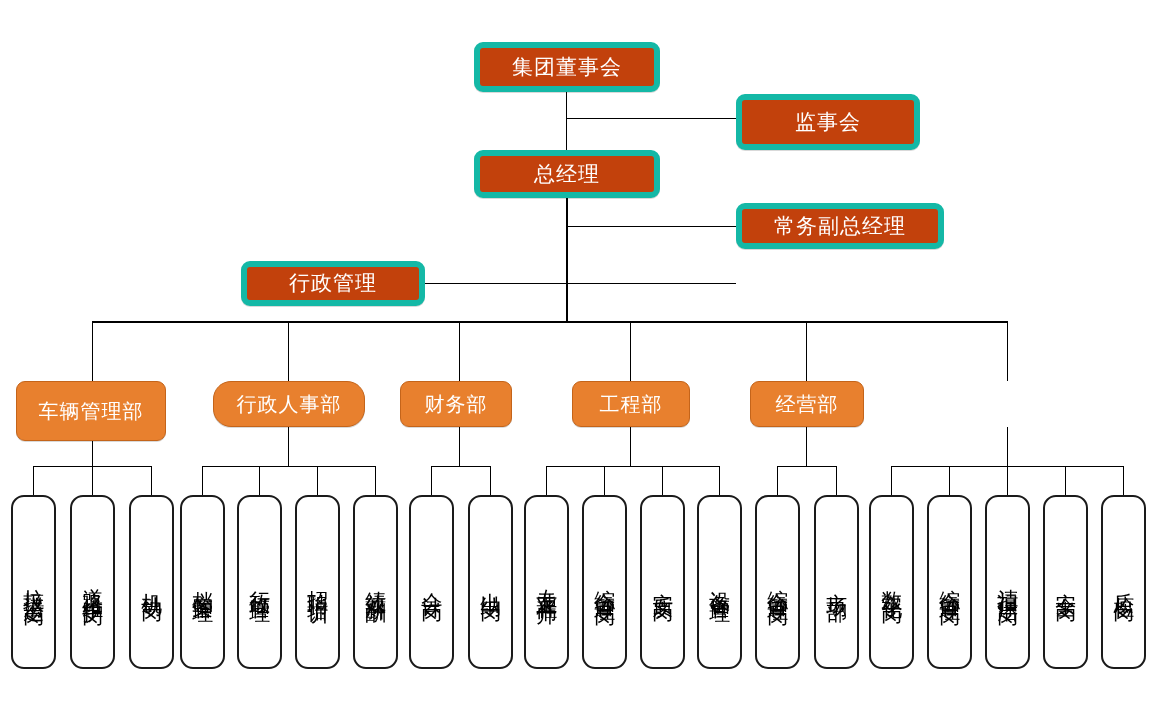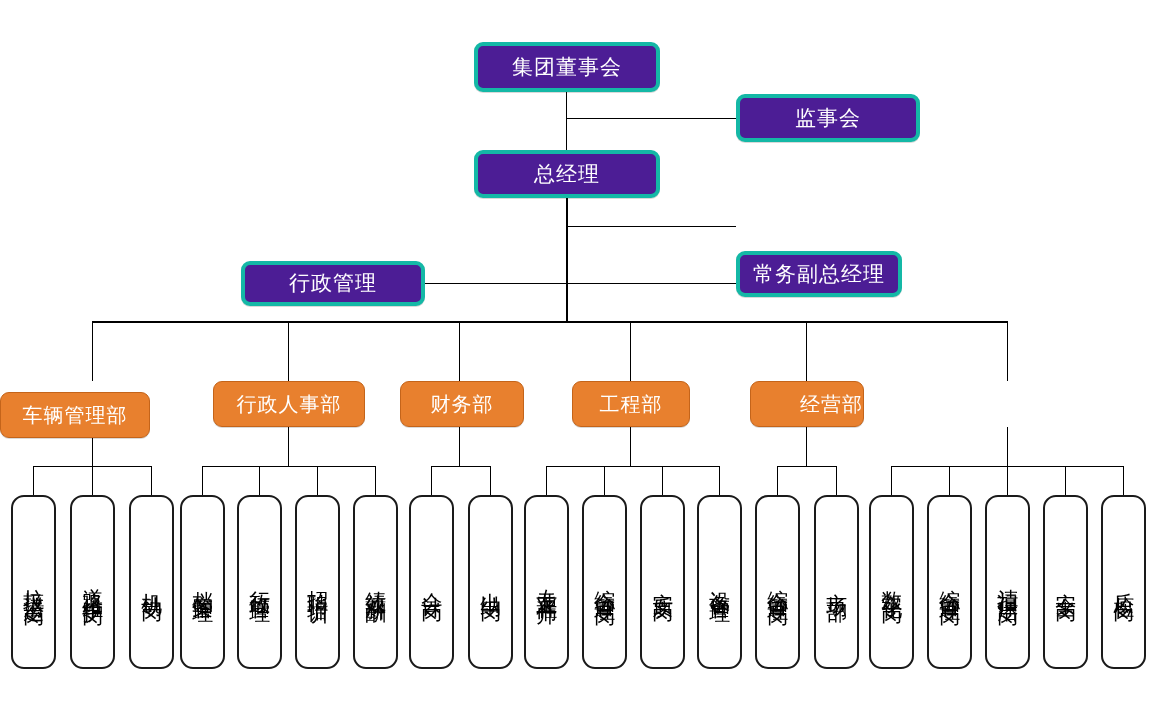--- a/index.html
+++ b/index.html
@@ -34,22 +34,22 @@
     display: flex;
     align-items: center;
     justify-content: center;
     border-radius: 9px;
     color: #ffffff;
     letter-spacing: 1px;
     line-height: 1;
     white-space: nowrap;
   }
   .node.blue {
-    background: #4c1d95;
-    border: 4px solid #14b8a6;
+    background: #c2410c;
+    border: 6px solid #14b8a6;
     font-size: 21px;
     box-shadow: 0 1px 0 rgba(0,0,0,0.15);
   }
   .node.orange {
     background: #e8802e;
     border: 1px solid #c4641a;
     font-size: 20px;
     box-shadow: 0 1px 0 rgba(0,0,0,0.15);
   }
   
@@ -135,50 +135,50 @@
   <div class="line vline" style="left:891px; top:466px; height:30px;"></div>
   <div class="line vline" style="left:949px; top:466px; height:30px;"></div>
   <div class="line vline" style="left:1007px; top:466px; height:30px;"></div>
   <div class="line vline" style="left:1065px; top:466px; height:30px;"></div>
   <div class="line vline" style="left:1123px; top:466px; height:30px;"></div>
 
   <div class="node blue" style="left:474px; top:42px; width:186px; height:50px;">
     <span>集团董事会</span>
   </div>
 
-  <div class="node blue" style="left:736px; top:94px; width:184px; height:48px;">
+  <div class="node blue" style="left:736px; top:94px; width:184px; height:56px;">
     <span>监事会</span>
   </div>
 
   <div class="node blue" style="left:474px; top:150px; width:186px; height:48px;">
     <span>总经理</span>
   </div>
 
-  <div class="node blue" style="left:736px; top:203px; width:166px; height:46px;margin-top:48px;">
+  <div class="node blue" style="left:736px; top:203px; width:208px; height:46px;">
     <span>常务副总经理</span>
   </div>
 
 
   <div class="node blue" style="left:241px; top:261px; width:184px; height:45px;">
     <span>行政管理</span>
   </div>
 
-  <div class="node orange" style="left:0; top:381px; width:150px; height:46px;margin-top:11px;">
+  <div class="node orange" style="left:16px; top:381px; width:150px; height:60px;">
     <span>车辆管理部</span>
   </div>
-  <div class="node orange" style="left:213px; top:381px; width:152px; height:46px;">
+  <div class="node orange" style="left:213px; top:381px; width:152px; height:46px;border-radius:18px;">
     <span>行政人事部</span>
   </div>
-  <div class="node orange" style="left:400px; top:381px; width:124px; height:46px;">
+  <div class="node orange" style="left:400px; top:381px; width:112px; height:46px;">
     <span>财务部</span>
   </div>
   <div class="node orange" style="left:572px; top:381px; width:118px; height:46px;justify-content:center;">
     <span>工程部</span>
   </div>
-  <div class="node orange" style="left:750px; top:381px; width:114px; height:46px;justify-content:flex-end;">
+  <div class="node orange" style="left:750px; top:381px; width:114px; height:46px;">
     <span>经营部</span>
   </div>
 
   <div class="leaf" style="left:11px; top:495px; width:45px; height:174px;">
     <span class="vtext">垃圾清运岗</span>
   </div>
   <div class="leaf" style="left:70px; top:495px; width:45px; height:174px;">
     <span class="vtext">道路维护岗</span>
   </div>
   <div class="leaf" style="left:129px; top:495px; width:45px; height:174px;">

